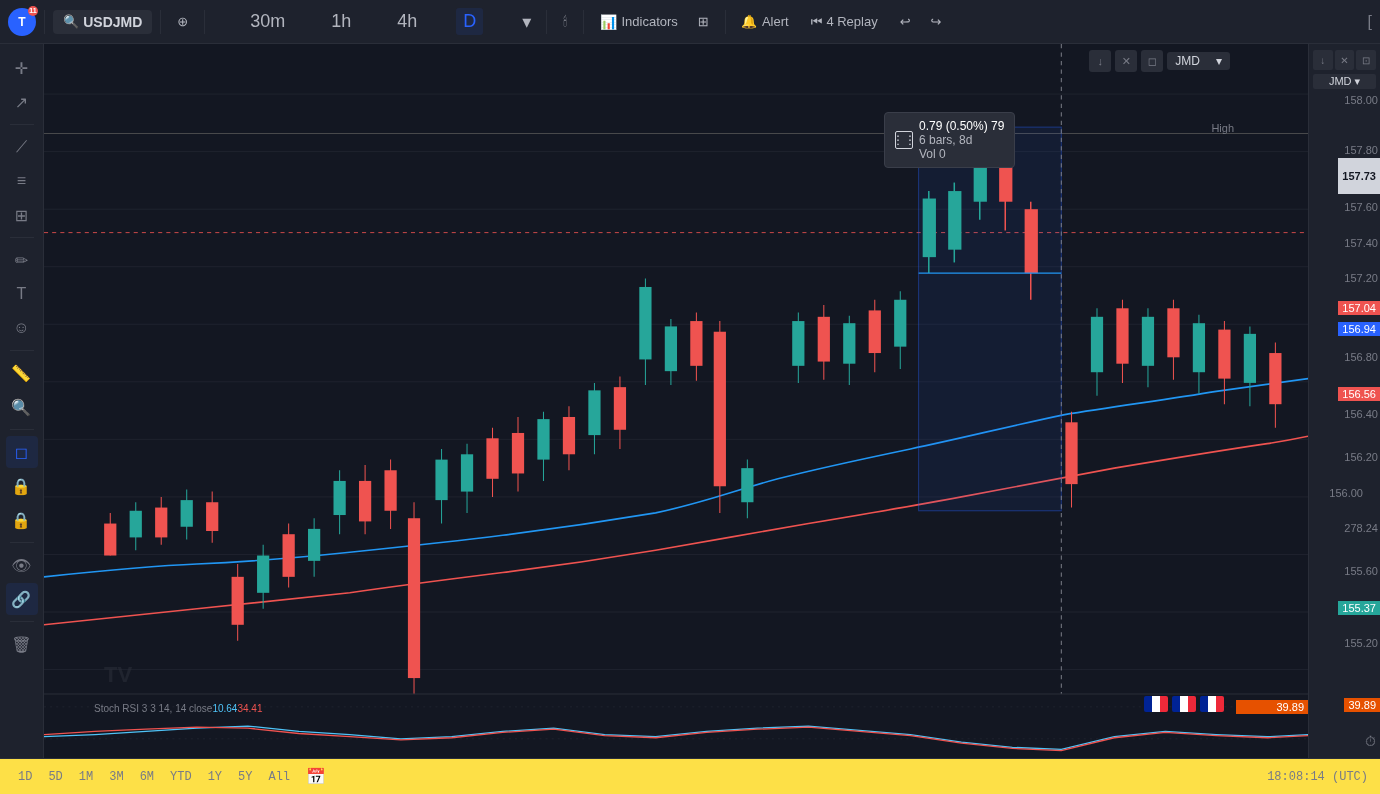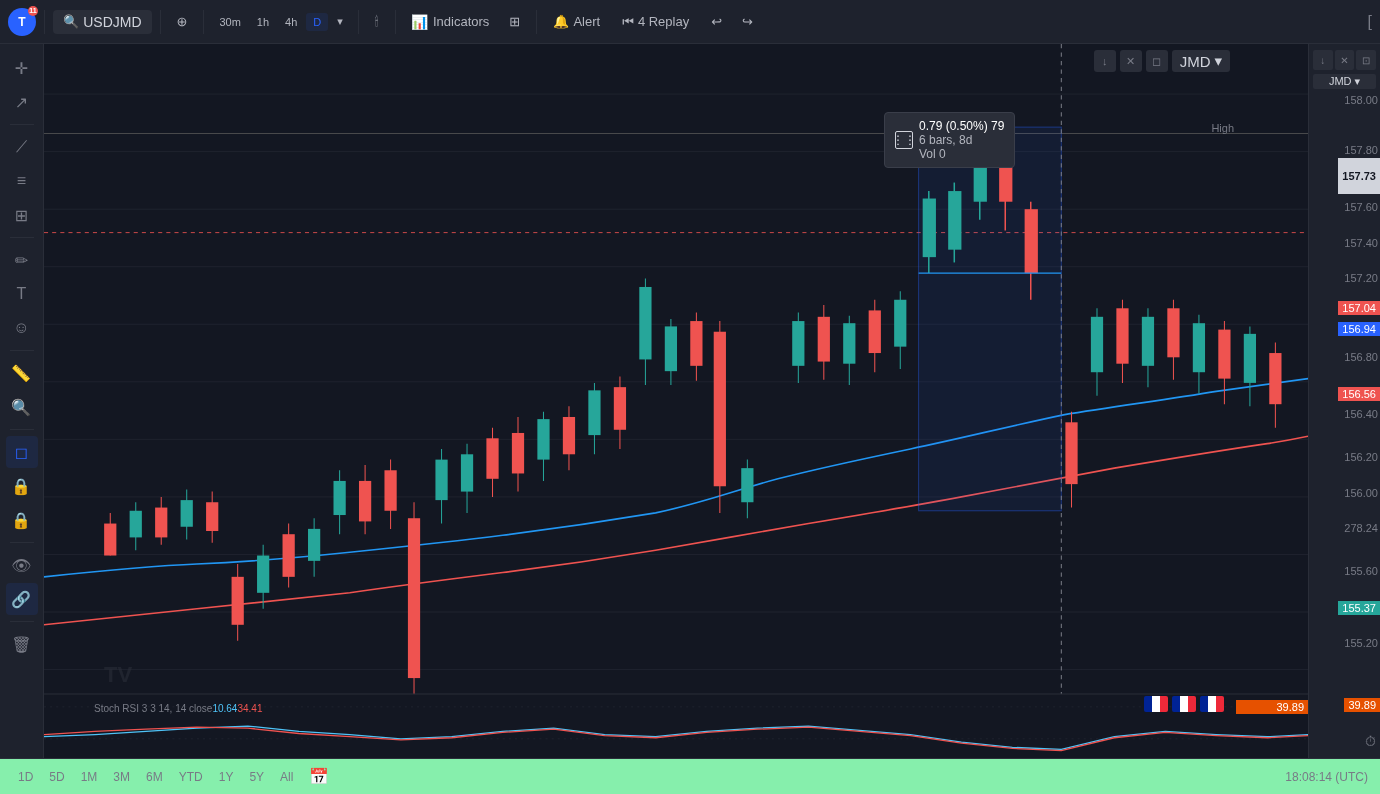--- a/index.html
+++ b/index.html
@@ -18,23 +18,23 @@
     }
     .tv-logo .notif { position: absolute; top: -2px; right: -2px; background: #ef5350; width: 10px; height: 10px; border-radius: 50%; font-size: 7px; display: flex; align-items: center; justify-content: center; color: white; }
     .toolbar-sep { width: 1px; height: 24px; background: #2a2e39; margin: 0 4px; }
     .tb-btn {
       display: flex; align-items: center; gap: 4px;
       padding: 4px 8px; border-radius: 4px; cursor: pointer;
       font-size: 13px; color: #b2b5be; background: transparent; border: none;
       white-space: nowrap;
     }
     .symbol-search { display: flex; align-items: center; gap: 4px; padding: 4px 10px; background: #2a2e39; border-radius: 4px; cursor: pointer; }
-    .symbol-search .sym { font-size: 14px; font-weight: 400; color: #d1d4dc; }
+    .symbol-search .sym { font-size: 14px; font-weight: 700; color: #d1d4dc; }
     .timeframe-group { display: flex; align-items: center; gap: 2px; }
-    .tf-btn { padding: 3px 7px; border-radius: 3px; font-size: 11px; color: #b2b5be; cursor: pointer; background: transparent; }
+    .tf-btn { padding: 3px 7px; border-radius: 3px; font-size: 18px; color: #b2b5be; cursor: pointer; background: transparent; margin-left: 30px; }
     .tf-btn.active { color: #2962ff; background: rgba(41,98,255,0.1); }
     .tb-replay { display: flex; align-items: center; gap: 4px; padding: 4px 10px; color: #b2b5be; cursor: pointer; font-size: 13px; }
 
     
     .main-layout { display: flex; height: calc(794px - 44px - 36px); }
 
     
     .left-toolbar {
       width: 44px; background: #1e222d; border-right: 1px solid #2a2e39;
       display: flex; flex-direction: column; align-items: center;
@@ -56,42 +56,42 @@
     
     .measure-tooltip {
       position: absolute; background: #2a2e39; border: 1px solid #3a3e4a;
       border-radius: 4px; padding: 6px 10px; font-size: 12px; color: #d1d4dc;
       pointer-events: none; z-index: 100;
     }
     .measure-tooltip .val { font-weight: 400; color: #ffffff; }
 
     
     .bottom-bar {
-      height: 36px; background: #86efac; border-top: 1px solid #2a2e39;
+      height: 36px; background: #fde047; border-top: 1px solid #2a2e39;
       display: flex; align-items: center; padding: 0 12px; gap: 4px;
-      font-size: 12px; color: #787b86;
+      font-size: 12px; color: #787b86; font-family: Liberation Mono, monospace;
     }
     .period-btn { padding: 2px 6px; border-radius: 3px; cursor: pointer; font-size: 12px; color: #787b86; }
     .time-display { margin-left: auto; font-size: 12px; color: #787b86; }
 
     
     .watermark { position: absolute; bottom: 70px; left: 60px; font-size: 22px; font-weight: 700; color: rgba(255,255,255,0.06); pointer-events: none; }
 
     .chart-container { position: relative; flex: 1; }
 
     
     .right-axis-top {
       position: absolute; top: 6px; right: 78px; display: flex; align-items: center; gap: 4px; z-index: 20;
     }
     .small-icon-btn {
       width: 22px; height: 22px; background: #2a2e39; border-radius: 3px;
       display: flex; align-items: center; justify-content: center;
       cursor: pointer; font-size: 11px; color: #787b86;
     }
-    .currency-badge { background: #2a2e39; color: #d1d4dc; font-size: 15px; padding: 2px 8px; border-radius: 3px; cursor: pointer; display: flex; align-items: center; gap: 4px; }
+    .currency-badge { background: #2a2e39; color: #d1d4dc; font-size: 12px; padding: 2px 8px; border-radius: 3px; cursor: pointer; display: flex; align-items: center; gap: 16px; }
   </style>
 </head>
 <body>
 
 <div class="toolbar">
   <div class="tv-logo">
     T
     <span class="notif">11</span>
   </div>
   <div class="toolbar-sep"></div>
@@ -448,21 +448,21 @@
     <div style="position:absolute;top:36%;right:0;background:#ef5350;color:white;font-size:11px;padding:1px 4px;">157.04</div>
 
     <div style="position:absolute;top:39%;right:0;background:#2962ff;color:white;font-size:11px;padding:1px 4px;">156.94</div>
 
     <div style="position:absolute;top:43%;right:2px;font-size:11px;color:#787b86;text-align:center;">156.80</div>
 
     <div style="position:absolute;top:48%;right:0;background:#ef5350;color:white;font-size:11px;padding:1px 4px;">156.56</div>
 
     <div style="position:absolute;top:51%;right:2px;font-size:11px;color:#787b86;text-align:right;">156.40</div>
     <div style="position:absolute;top:57%;right:2px;font-size:11px;color:#787b86;text-align:right;">156.20</div>
-    <div style="position:absolute;top:62%;right:2px;font-size:11px;color:#787b86;text-align:right;">156.00</div>
+    <div style="position:absolute;top:62%;right:17px;font-size:11px;color:#787b86;text-align:right;">156.00</div>
     <div style="position:absolute;top:67%;right:2px;font-size:11px;color:#787b86;text-align:right;">278.24</div>
     <div style="position:absolute;top:73%;right:2px;font-size:11px;color:#787b86;text-align:right;">155.60</div>
 
     <div style="position:absolute;top:78%;right:0;background:#26a69a;color:white;font-size:11px;padding:1px 4px;">155.37</div>
 
     <div style="position:absolute;top:83%;right:2px;font-size:11px;color:#787b86;text-align:right;">155.20</div>
 
     <div style="position:absolute;bottom:46px;right:0;background:#e65100;color:white;font-size:11px;padding:1px 4px;">39.89</div>
 
     <div style="position:absolute;bottom:8px;right:4px;font-size:14px;color:#787b86;cursor:pointer;">⏱</div>

